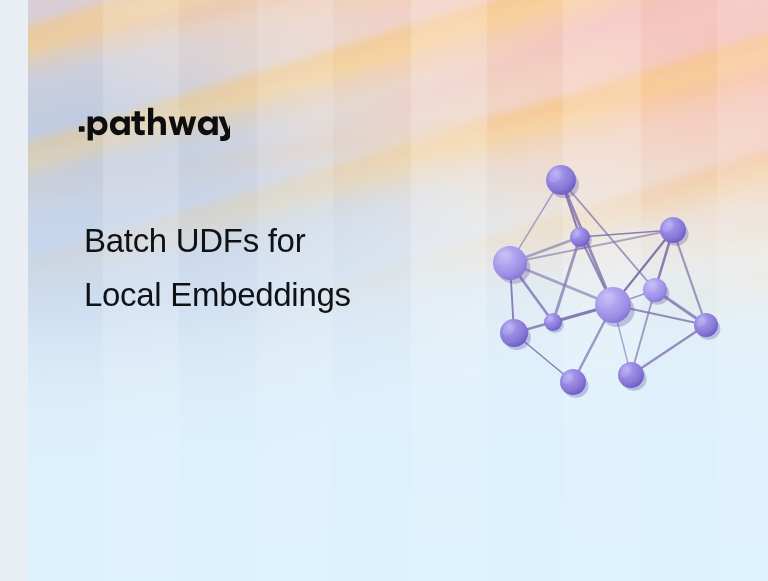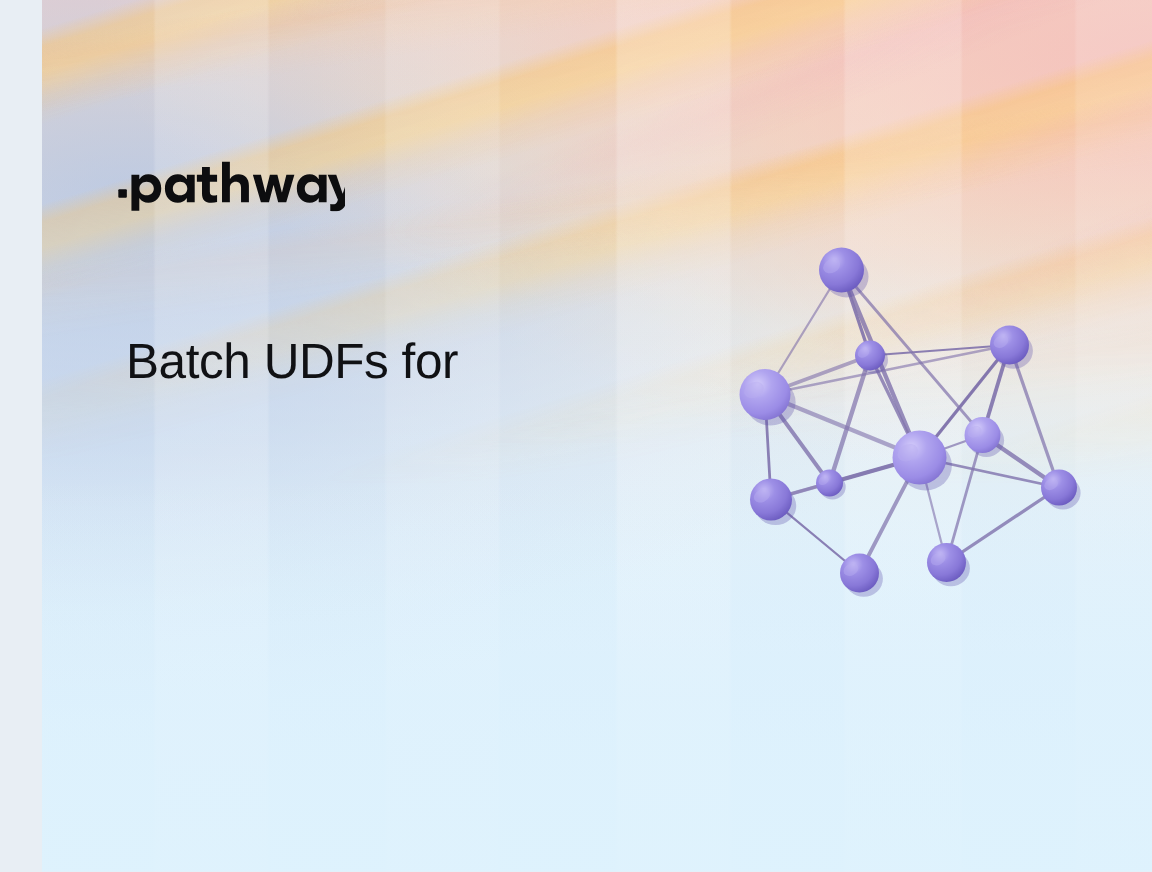--- a/index.html
+++ b/index.html
@@ -239,20 +239,21 @@
 
         <path d="M274 61c0-13 8.2-21.6 19.6-21.6 6.1 0 10.7 2.6 13.4 6.9h.4V40h12v42h-12v-6.3h-.4c-2.7 4.3-7.3 6.9-13.4 6.9C282.2 82.6 274 74 274 61zm23.1-10.4c-6.4 0-11 4.4-11 10.4s4.6 10.4 11 10.4 11-4.4 11-10.4-4.6-10.4-11-10.4z"></path>
 
         <path d="M325 95.2V84.6c1.4.3 2.8.4 4 .4 3.4 0 5.5-1.3 6.7-4.4l.9-2.4L321 40h13.1l9.6 28.4h.4L353.6 40H366l-17.2 44.2c-3.3 8.4-8.4 11.6-16.6 11.6-2.6 0-5.2-.2-7.2-.6z"></path>
       </g>
     </svg>
   </div>
 
   <div id="headline">
     <span class="headline-line">Batch UDFs for</span>
+    <span class="headline-line">Local Embeddings</span>
   </div>
 
   <div id="graph">
     <svg viewBox="0 0 280 280">
       <defs>
         <radialGradient id="sphereGrad" cx="34%" cy="28%" r="78%">
           <stop offset="0%" stop-color="#c3b9f5"></stop>
           <stop offset="32%" stop-color="#9d8fe6"></stop>
           <stop offset="70%" stop-color="#8878d8"></stop>
           <stop offset="100%" stop-color="#6a5abf"></stop>

